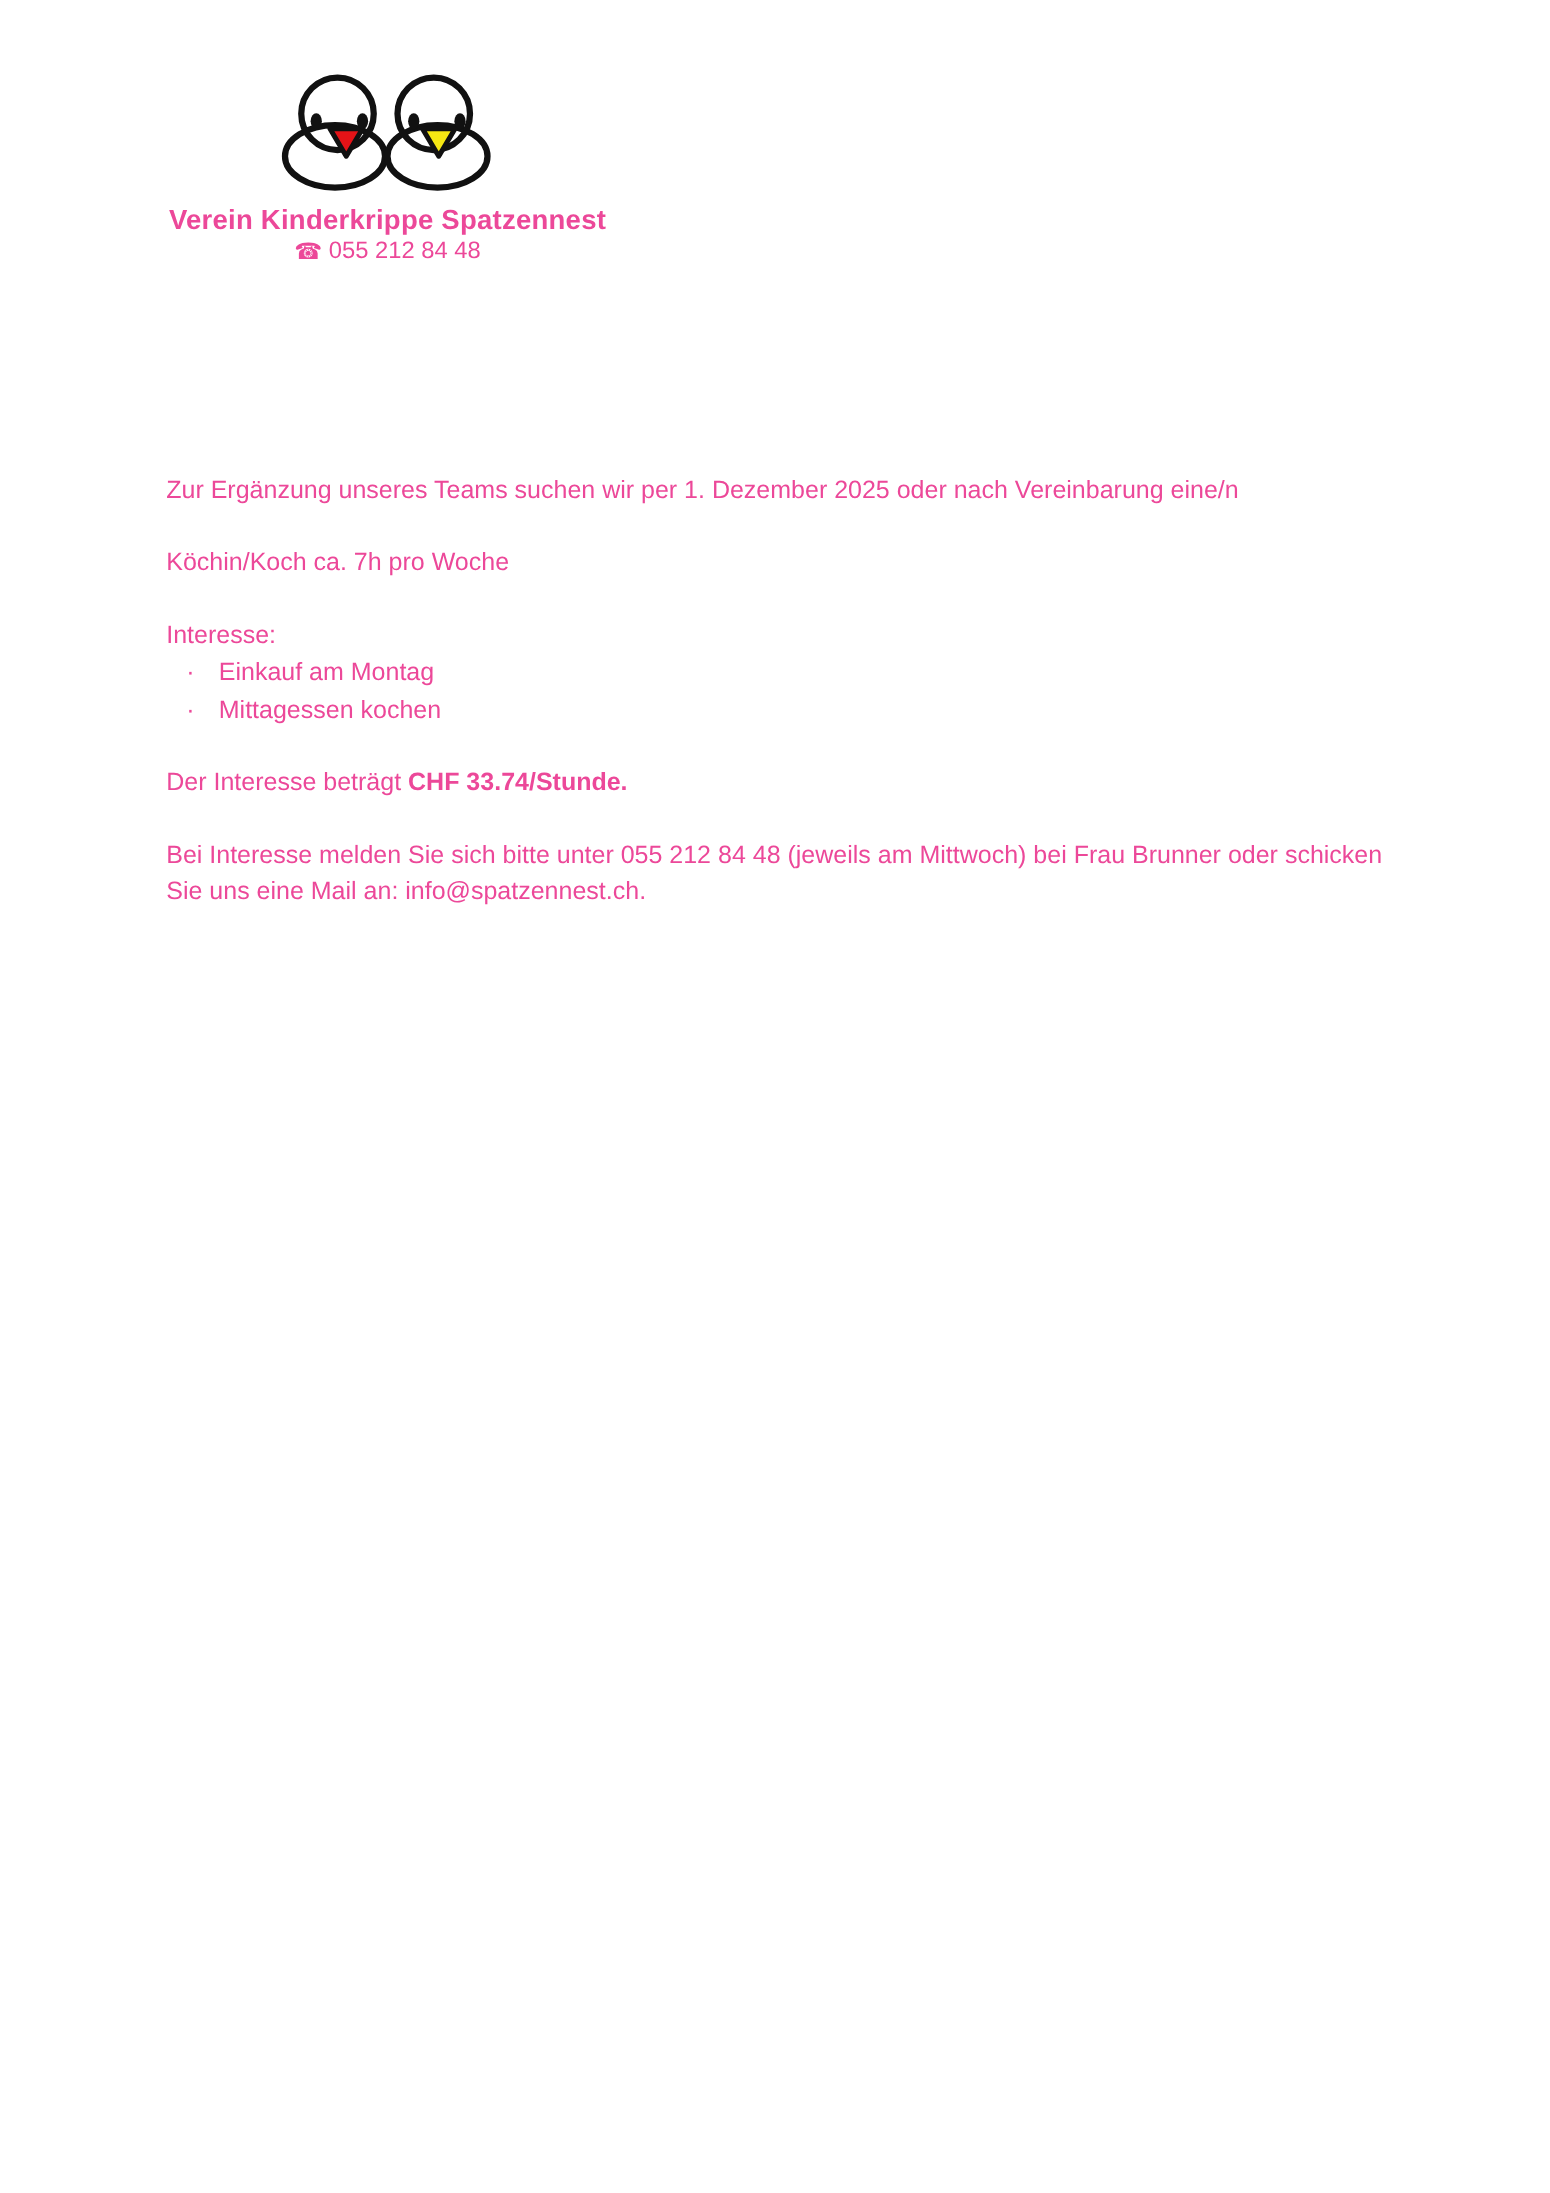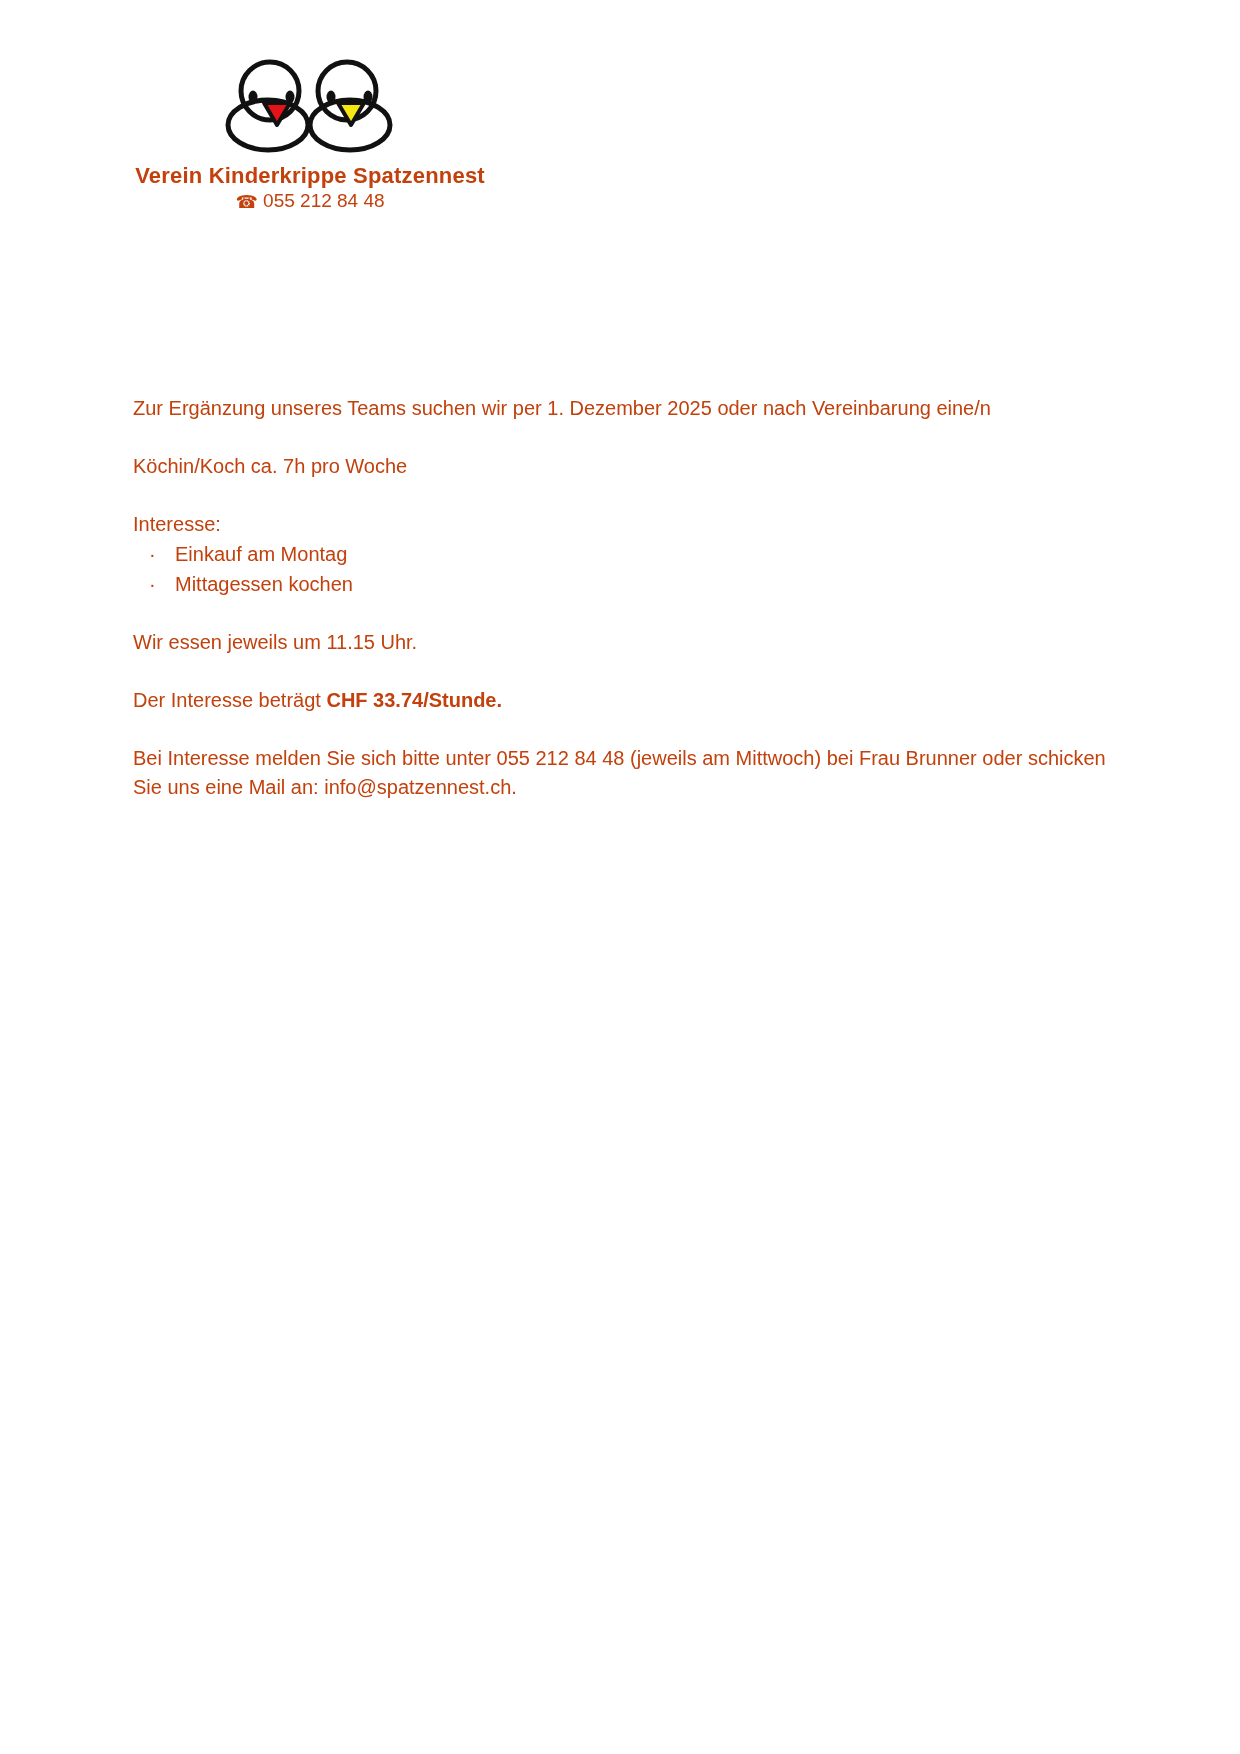--- a/index.html
+++ b/index.html
@@ -3,21 +3,21 @@
 <meta charset="utf-8">
 <style>
   * { margin: 0; padding: 0; box-sizing: border-box; }
   html, body { background: #ffffff; }
   .page {
     position: relative;
     width: 1240px;
     height: 1754px;
     background: #ffffff;
     font-family: "Liberation Sans", sans-serif;
-    color: #c2410c;
+    color: #ec4899;
     overflow: hidden;
   }
   
   .letterhead {
     position: absolute;
     left: 110px;
     top: 55px;
     width: 400px;
     text-align: center;
   }
@@ -46,21 +46,20 @@
   }
   .envelope-svg { vertical-align: -2px; margin-right: 2px; }
   
   .doc-body {
     position: absolute;
     left: 133px;
     top: 378px;
     width: 992px;
     font-size: 20px;
     line-height: 29px;
-    margin-top: 16px;
   }
   .doc-body p { margin: 0 0 29px 0; }
   .job-title { font-weight: normal; }
   .task-list {
     list-style: none;
     margin: 0 0 29px 0;
   }
   .task-list li {
     position: relative;
     padding-left: 42px;
@@ -120,20 +119,19 @@
 
     <p class="job-title">Köchin/Koch ca. 7h pro Woche</p>
 
     <div>Interesse:</div>
     <ul class="task-list">
       <li><span class="bullet">·</span><span>Einkauf am Montag</span></li>
       <li><span class="bullet">·</span><span>Mittagessen kochen</span></li>
     </ul>
 
 
-    <p>Wir essen jeweils um 11.15 Uhr.</p>
 
     <p><span>Der Interesse beträgt </span><span class="bold">CHF 33.74/Stunde.</span></p>
 
     <p>Bei Interesse melden Sie sich bitte unter 055 212 84 48 (jeweils am Mittwoch) bei Frau Brunner oder schicken Sie uns eine Mail an: info@spatzennest.ch.</p>
 
   </div>
 </div>
 
 </body></html>

